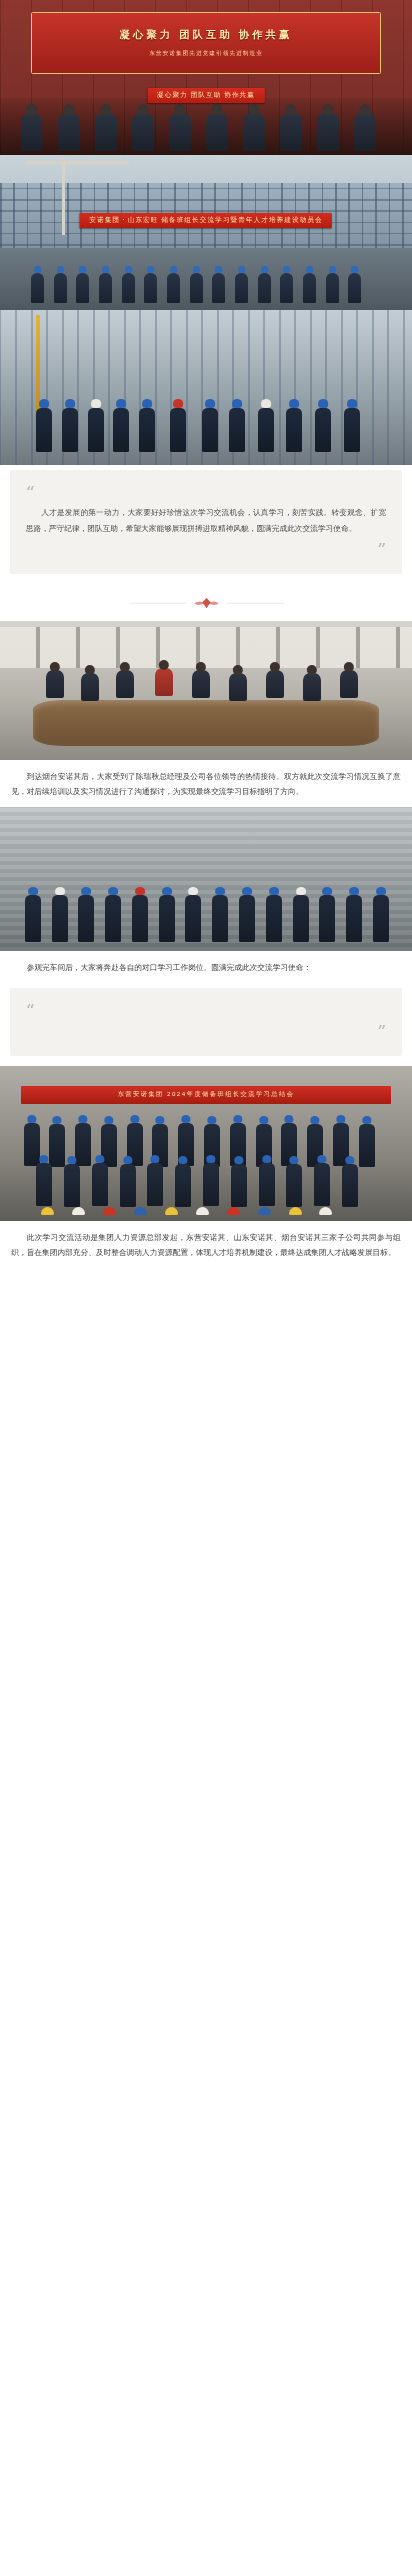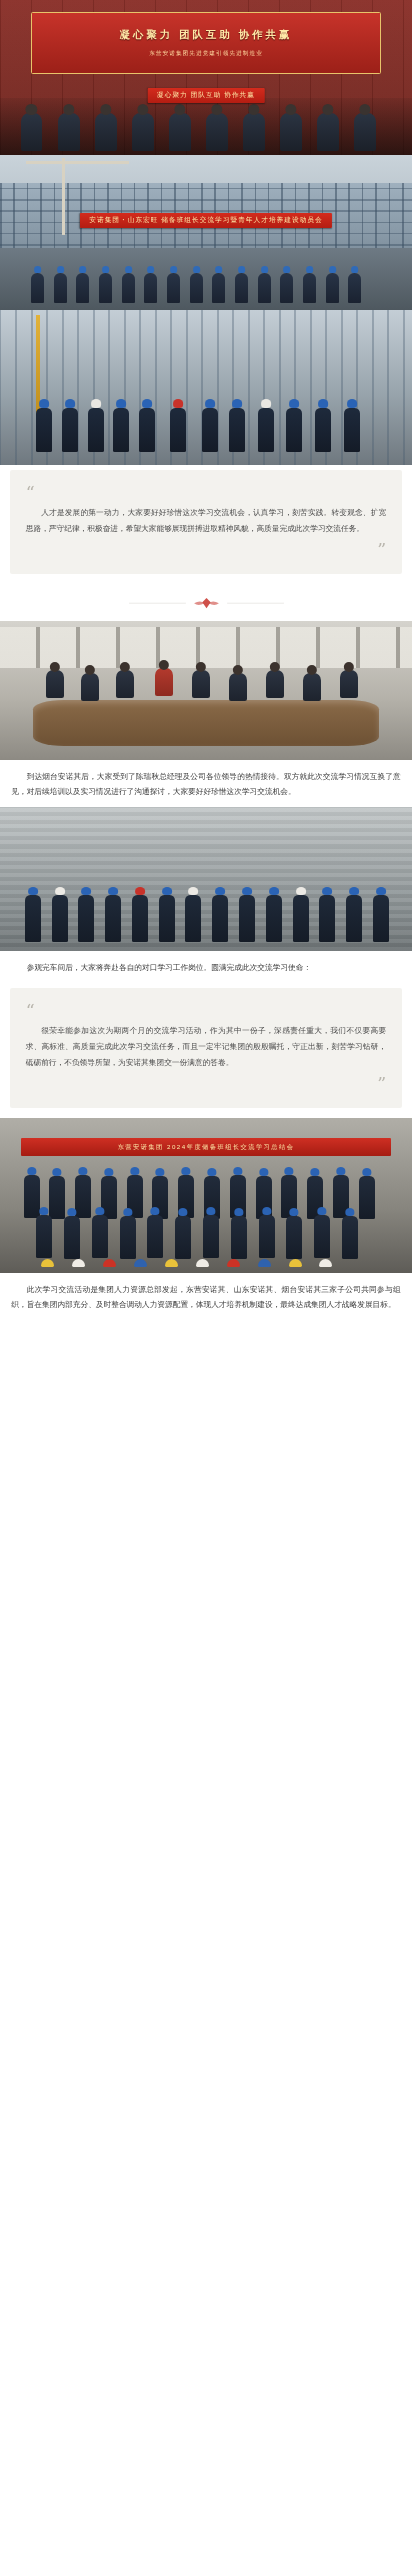--- a/index.html
+++ b/index.html
@@ -302,21 +302,21 @@
     <div class="worker" style="left:229px"></div>
     <div class="worker white" style="left:258px"></div>
     <div class="worker" style="left:286px"></div>
     <div class="worker" style="left:315px"></div>
     <div class="worker" style="left:344px"></div>
   </div>
 
 
   <div class="quote-card">
     <div class="quote-mark open">“</div>
-    <div class="quote-text">人才是发展的第一动力，大家要好好珍惜这次学习交流机会，认真学习，刻苦实践。转变观念、扩宽思路，严守纪律，积极奋进，希望大家能够展现拼搏进取精神风貌，高质量完成此次学习交流任务。</div>
+    <div class="quote-text">人才是发展的第一动力，大家要好好珍惜这次学习交流机会，认真学习，刻苦实践。转变观念、扩宽思路，严守纪律，团队互助，希望大家能够展现拼搏进取精神风貌，圆满完成此次交流学习使命。</div>
     <div class="quote-mark close">”</div>
   </div>
 
   <div class="divider">
     <svg width="155" height="12.4" viewBox="0 0 300 24" aria-hidden="true">
       <line x1="0" y1="12" x2="110" y2="12" stroke="#d8d5cf" stroke-width="1"></line>
       <line x1="190" y1="12" x2="300" y2="12" stroke="#d8d5cf" stroke-width="1"></line>
       <path d="M150 2 L158 10 L150 22 L142 10 Z" fill="#c7332a" opacity=".85"></path>
       <path d="M126 12 q12 -7 20 0 q-12 7 -20 0 Z" fill="#c7332a" opacity=".55"></path>
       <path d="M174 12 q-12 -7 -20 0 q12 7 20 0 Z" fill="#c7332a" opacity=".55"></path>
@@ -331,21 +331,21 @@
     <div class="seated" style="left:81px; top:52px"></div>
     <div class="seated" style="left:116px; top:49px"></div>
     <div class="seated redtop" style="left:155px; top:47px"></div>
     <div class="seated" style="left:192px; top:49px"></div>
     <div class="seated" style="left:229px; top:52px"></div>
     <div class="seated" style="left:266px; top:49px"></div>
     <div class="seated" style="left:303px; top:52px"></div>
     <div class="seated" style="left:340px; top:49px"></div>
   </div>
 
-  <div class="para">到达烟台安诺其后，大家受到了陈瑞秋总经理及公司各位领导的热情接待。双方就此次交流学习情况互换了意见，对后续培训以及实习情况进行了沟通探讨，大家要好好珍惜这次学习交流机会。</div>
+  <div class="para">到达烟台安诺其后，大家受到了陈瑞秋总经理及公司各位领导的热情接待。双方就此次交流学习情况互换了意见，对后续培训以及实习情况进行了沟通探讨，为实现最终交流学习目标指明了方向。</div>
 
   <div class="photo p5">
     <div class="shopbg"></div>
     <div class="stand" style="left:25px"></div>
     <div class="stand w" style="left:52px"></div>
     <div class="stand" style="left:78px"></div>
     <div class="stand" style="left:105px"></div>
     <div class="stand r" style="left:132px"></div>
     <div class="stand" style="left:159px"></div>
     <div class="stand w" style="left:185px"></div>
@@ -355,21 +355,20 @@
     <div class="stand w" style="left:293px"></div>
     <div class="stand" style="left:319px"></div>
     <div class="stand" style="left:346px"></div>
     <div class="stand" style="left:373px"></div>
   </div>
 
   <div class="para">参观完车间后，大家将奔赴各自的对口学习工作岗位。圆满完成此次交流学习使命：</div>
 
   <div class="quote-card">
     <div class="quote-mark open">“</div>
-    <div class="quote-text">很荣幸能参加这次为期两个月的交流学习活动，作为其中一份子，深感责任重大，我们不仅要高要求、高标准、高质量完成此次学习交流任务，而且一定牢记集团的殷殷嘱托，守正出新，刻苦学习钻研，砥砺前行，不负领导所望，为安诺其集团交一份满意的答卷。</div>
     <div class="quote-mark close">”</div>
   </div>
 
   <div class="photo p6">
     <div class="hallbg"></div>
     <div class="redband">东营安诺集团 2024年度储备班组长交流学习总结会</div>
 
     <div class="figure" style="left:24px;  top:57px"></div>
     <div class="figure" style="left:49px;  top:58px"></div>
     <div class="figure" style="left:75px; top:57px"></div>

